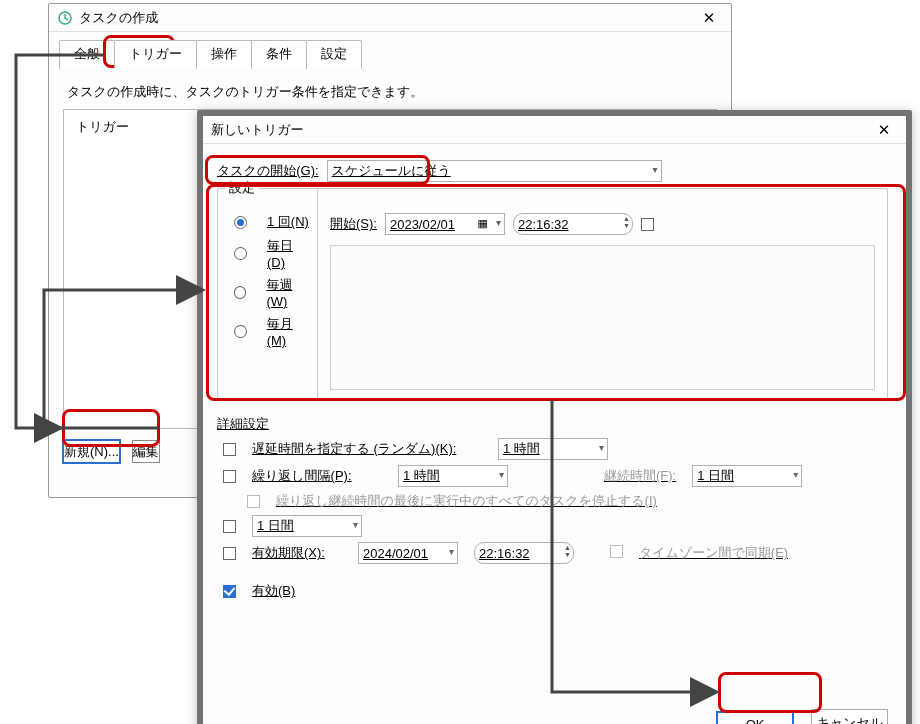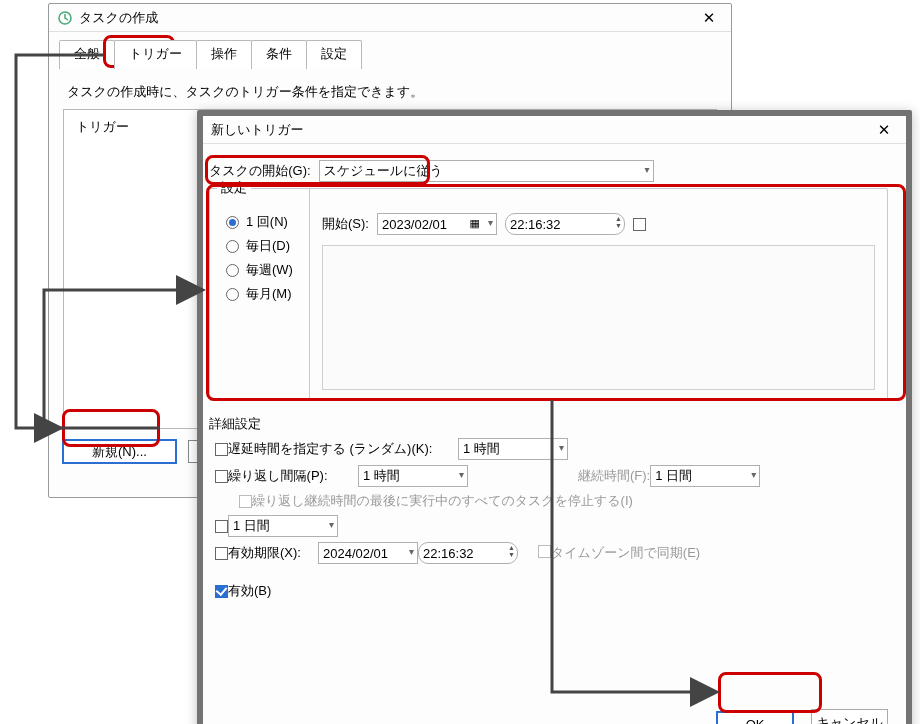--- a/index.html
+++ b/index.html
@@ -20,60 +20,60 @@
   .tab.front { position:relative; z-index:2; }
 
   .hl-red { position: absolute; border: 3px solid #c00; border-radius: 8px; pointer-events: none; }
   .hl-trigger-tab { left: 103px; top: 35px; width: 72px; height: 33px; }
 
   .desc-row { padding: 14px 18px 8px 18px; }
 
   .panel { margin: 0 14px 14px 14px; border: 1px solid #b9b9b9; background: #fff; height: 320px; padding: 8px 12px; }
 
   .btnrow { margin: 6px 14px; }
-  .btn { border: 1px solid #888; background: #fff; padding: 3px 28px; }
+  .btn { border: 1px solid #888; background: #fff; padding: 3px 0; }
   .btn.blue { border: 1px solid #2a6ed1; outline: 1px solid #2a6ed1; color: #000; }
   .hl-new { left: 62px; top: 409px; width: 98px; height: 38px; }
 
   
   .dlg-front {
     position: absolute; left: 197px; top: 110px; width: 715px; height: 643px;
     border: 6px solid #737373; background: #fdfdfd; border-radius: 2px;
     box-shadow: 0 2px 12px rgba(0,0,0,0.25);
   }
-  .body-front { padding: 10px 18px 10px 6px; }
+  .body-front { padding: 10px 18px 10px 14px; text-decoration: underline; }
   .row { display: flex; align-items: center; gap: 8px; margin: 6px 0; }
   .lbl { white-space: nowrap; }
   .combo, .datebox, .timebox, .smallcombo {
     border: 1px solid #b0b0b0; background: #fff; padding: 2px 4px; height: 22px; display: inline-flex; align-items: center; position: relative;
   }
   .combo { width: 335px; }
   .dd { position: absolute; right: 3px; top: 3px; font-size: 10px; color: #666; }
   .datebox { width: 120px; }
   .cal { position: absolute; right: 16px; top: 3px; font-size: 11px; }
   .timebox { width: 120px; border-radius: 10px; }
   .spin { position: absolute; right: 2px; top: 1px; display: flex; flex-direction: column; font-size: 7px; line-height: 7px; color: #555; }
   .smallcombo { width: 110px; }
 
   .settings-group {
     border: 1px solid #c9c9c9; border-radius: 2px; margin-top: 6px; display: flex; padding: 0;
   }
   .settings-label { position: absolute; margin-top: -9px; margin-left: 8px; background: #fdfdfd; padding: 0 4px; }
   .radio-col { width: 100px; padding: 18px 6px 10px 16px; border-right: 1px solid #c9c9c9; }
-  .radio-row { display: flex; align-items: center; gap: 7px; margin: 6px 0; }
+  .radio-row { display: flex; align-items: center; gap: 20px; margin: 6px 0; }
   .radio { width: 13px; height: 13px; border: 1px solid #666; border-radius: 50%; display:inline-flex; align-items:center; justify-content:center; }
   .radio.on::after { content:""; width:7px; height:7px; background:#2a6ed1; border-radius:50%; }
   .sched-area { flex: 1; padding: 18px 12px 10px 12px; min-height: 180px; }
   .sched-inner { border: 1px solid #d0d0d0; margin-top: 10px; height: 145px; background:#fbfbfb; }
 
   .hl-taskstart { left: 205px; top: 155px; width: 225px; height: 30px; }
   .hl-settings  { left: 206px; top: 184px; width: 700px; height: 217px; }
 
   .adv-label { margin: 14px 0 4px 0; }
-  .adv { display: flex; align-items: center; gap: 0; margin: 5px 0 5px 6px; }
+  .adv { display: flex; align-items: center; gap: 16px; margin: 5px 0 5px 6px; }
   .cb { width: 13px; height: 13px; border: 1px solid #666; display:inline-flex; align-items:center; justify-content:center; background:#fff;}
   .cb.on { background:#2a6ed1; border-color:#2a6ed1; }
   .cb.on::after { content:""; width:5px; height:8px; border:solid #fff; border-width:0 2px 2px 0; transform:rotate(40deg); margin-bottom:2px;}
   .greyed { color:#999; }
   .greyed .cb { border-color:#bbb; }
 
   .btnbar { position:absolute; bottom: 10px; right: 18px; display:flex; gap:18px; align-items:flex-end;}
   .ok-btn { border:1px solid #2a6ed1; outline:1px solid #2a6ed1; background:#fff; padding:4px 28px; }
   .cancel-btn { border:1px solid #aaa; background:#fff; padding:4px 4px; }
   .hl-ok { left: 718px; top: 672px; width: 104px; height: 41px; }
@@ -185,21 +185,21 @@
         </span>
     </div>
 
     <div class="adv">
       <span class="cb"></span>
       <span style="width:130px;">繰り返し間隔(P):</span>
       <span class="smallcombo">
           <span>1 時間</span>
           <span class="dd">▾</span>
         </span>
-      <span class="greyed" style="margin-left:110px;">継続時間(F):</span>
+      <span class="greyed" style="margin-left:80px;">継続時間(F):</span>
       <span class="smallcombo">
           <span>1 日間</span>
           <span class="dd">▾</span>
         </span>
     </div>
 
     <div class="adv greyed" style="margin-left:30px;">
       <span class="cb"></span>
       <span>繰り返し継続時間の最後に実行中のすべてのタスクを停止する(I)</span>
     </div>

